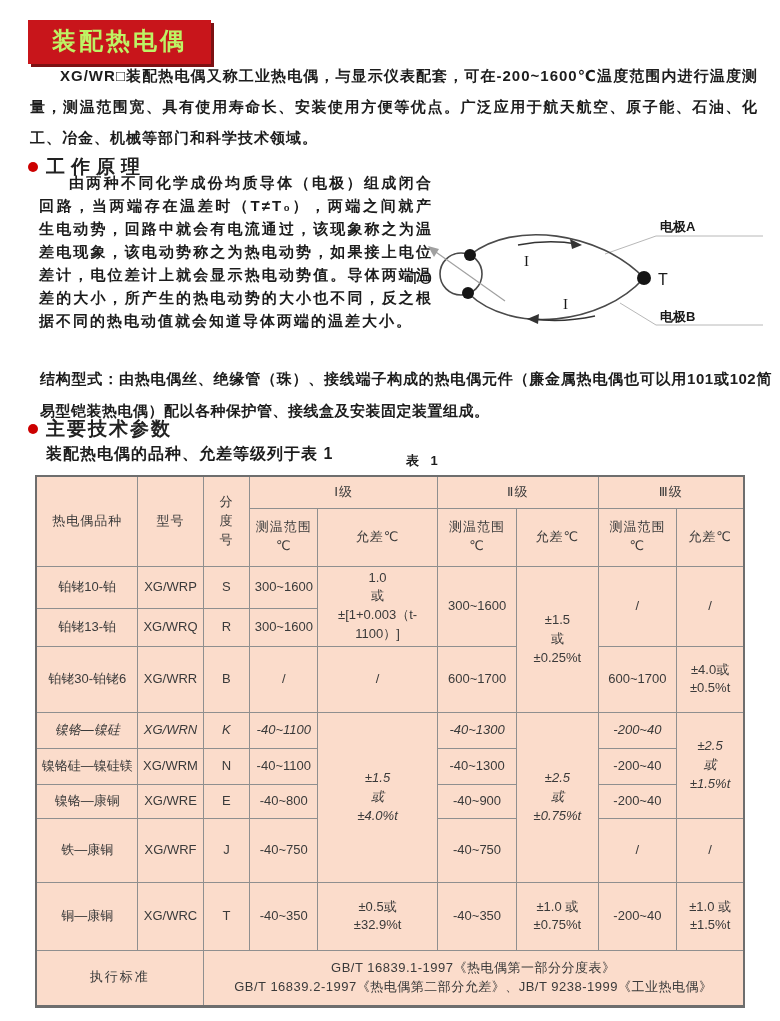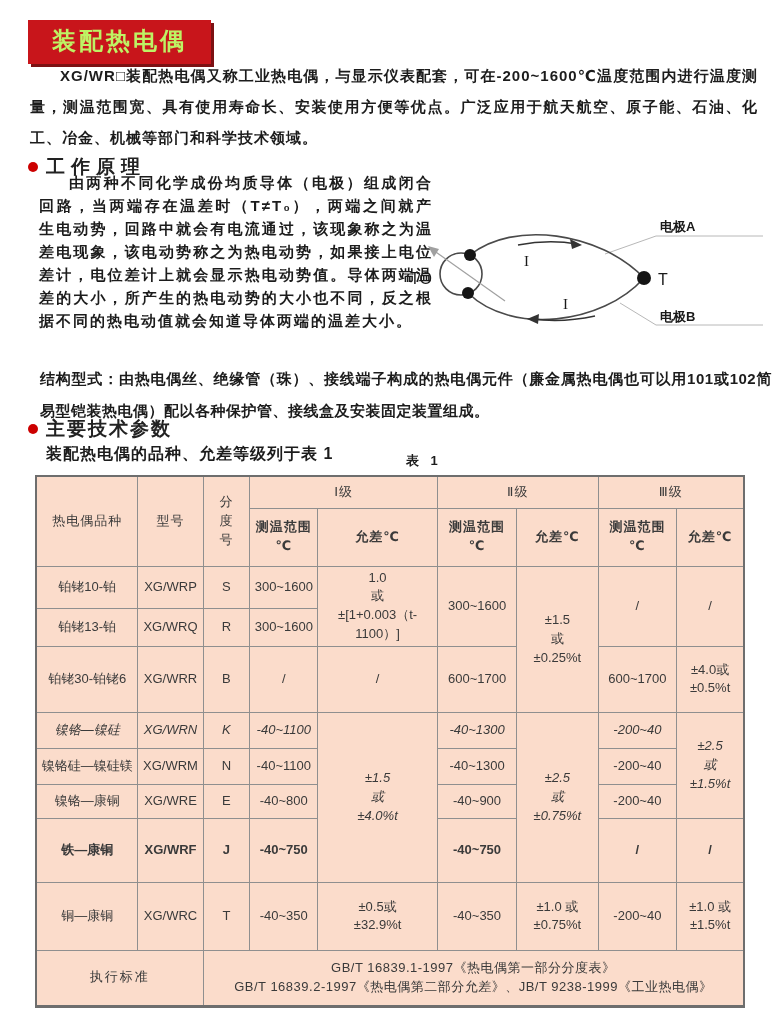--- a/index.html
+++ b/index.html
@@ -55,24 +55,24 @@
     position:absolute; left:35px; top:475px; width:710px;
     border-collapse:collapse; table-layout:fixed;
     background:#fbdccb; color:#3a3a3a;
     border:2px solid #6e6e6e; border-bottom-width:3px;
   }
   table.spec td {
     border:1px solid #8f8f8f; text-align:center; vertical-align:middle;
     font-size:13px; padding:2px 2px; line-height:1.45;
   }
   td.pre { white-space:pre-line; }
-  tr.h1 { height:32px; }  tr.h2 { height:58px;font-weight:bold; }
+  tr.h1 { height:32px; }  tr.h2 { height:58px; }
   tr.rs { height:38px; }  tr.rr { height:34px; }  tr.rb { height:66px; }
   tr.rk { height:36px;font-style:italic; }  tr.rn { height:36px; }  tr.re { height:34px; }
-  tr.rj { height:64px;font-weight:bold; }  tr.rt { height:68px; }  tr.rstd { height:56px;margin-top:36px; }
+  tr.rj { height:64px; }  tr.rt { height:68px; }  tr.rstd { height:56px;margin-top:36px; }
   tr.h1 td, tr.h2 td { letter-spacing:1px; }
   td.std-label { letter-spacing:2px; }
   td.std-content { text-align:left; padding-left:22px; line-height:1.75; letter-spacing:0.5px; }
 </style>
 </head>
 <body>
 
 <div class="banner">装配热电偶</div>
 
 <p class="intro">XG/WR□装配热电偶又称工业热电偶，与显示仪表配套，可在-200~1600℃温度范围内进行温度测量，测温范围宽、具有使用寿命长、安装使用方便等优点。广泛应用于航天航空、原子能、石油、化工、冶金、机械等部门和科学技术领域。</p>

